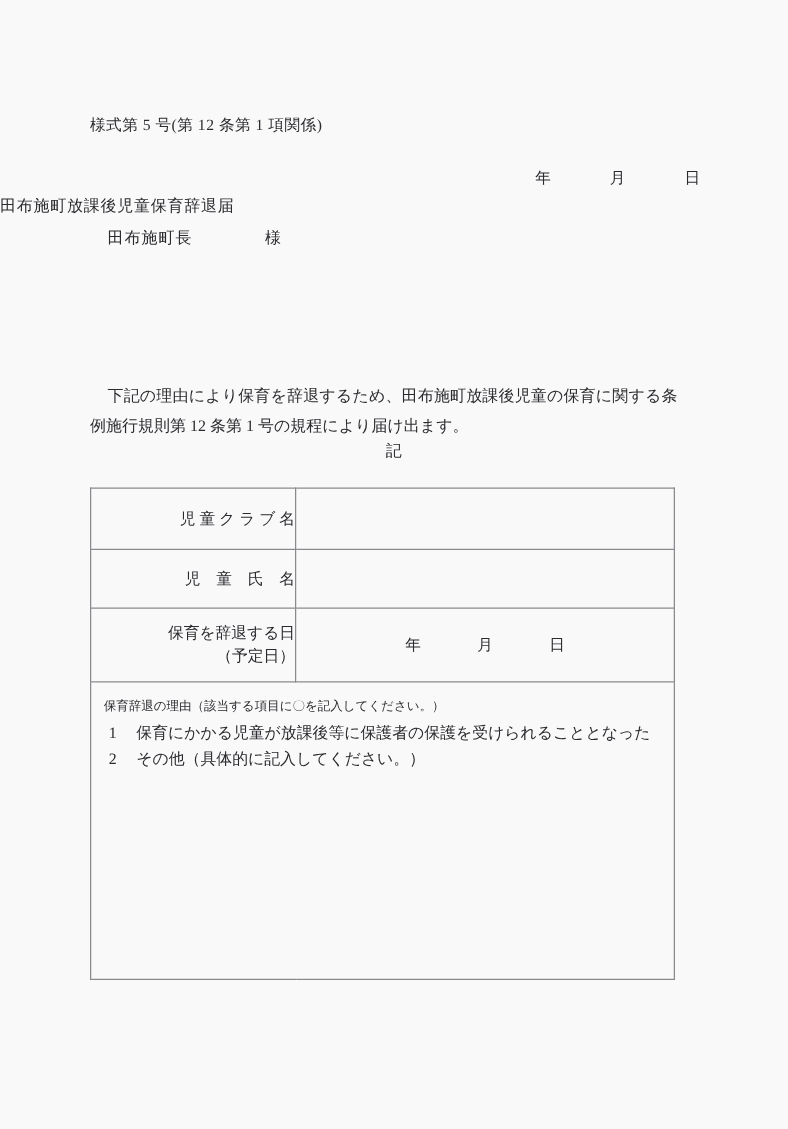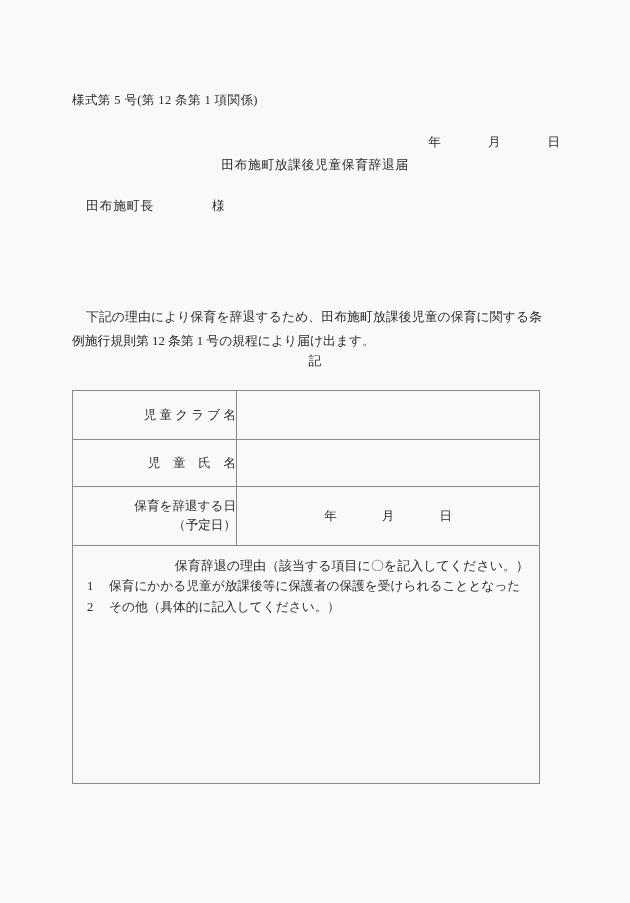--- a/index.html
+++ b/index.html
@@ -41,28 +41,27 @@
     text-align: right;
     font-size: 12.5px;
   }
   .date-line .unit { display: inline-block; }
   .date-line .unit + .unit { margin-left: 44px; }
 
   .doc-title {
     left: 0;
     top: 157px;
     width: 630px;
-    text-align: center;
     font-size: 12.8px;
     letter-spacing: 0.6px;
   }
 
   .addressee {
     left: 86px;
-    top: 198px;
+    top: 182px;
     font-size: 12.8px;
     letter-spacing: 0.8px;
   }
   .addressee .sama { margin-left: 58px; }
 
   .guardian {
     left: 262px;
     top: 234px;
     font-size: 12.5px;
     line-height: 22px;
@@ -127,23 +126,22 @@
   }
   .date-fields .unit { display: inline-block; }
   .date-fields .unit + .unit { margin-left: 42px; }
 
   .row-reason td {
     height: 228px;
     vertical-align: top;
     padding: 9px 10px 0 10px;
   }
   .reason-head {
-    font-size: 13px;
+    font-size: 10px;
     line-height: 21px;
-    text-align: right;
   }
   .reason-item {
     font-size: 12.7px;
     line-height: 21px;
     display: flex;
     align-items: baseline;
   }
   .reason-item .num {
     display: inline-block;
     width: 26px;

